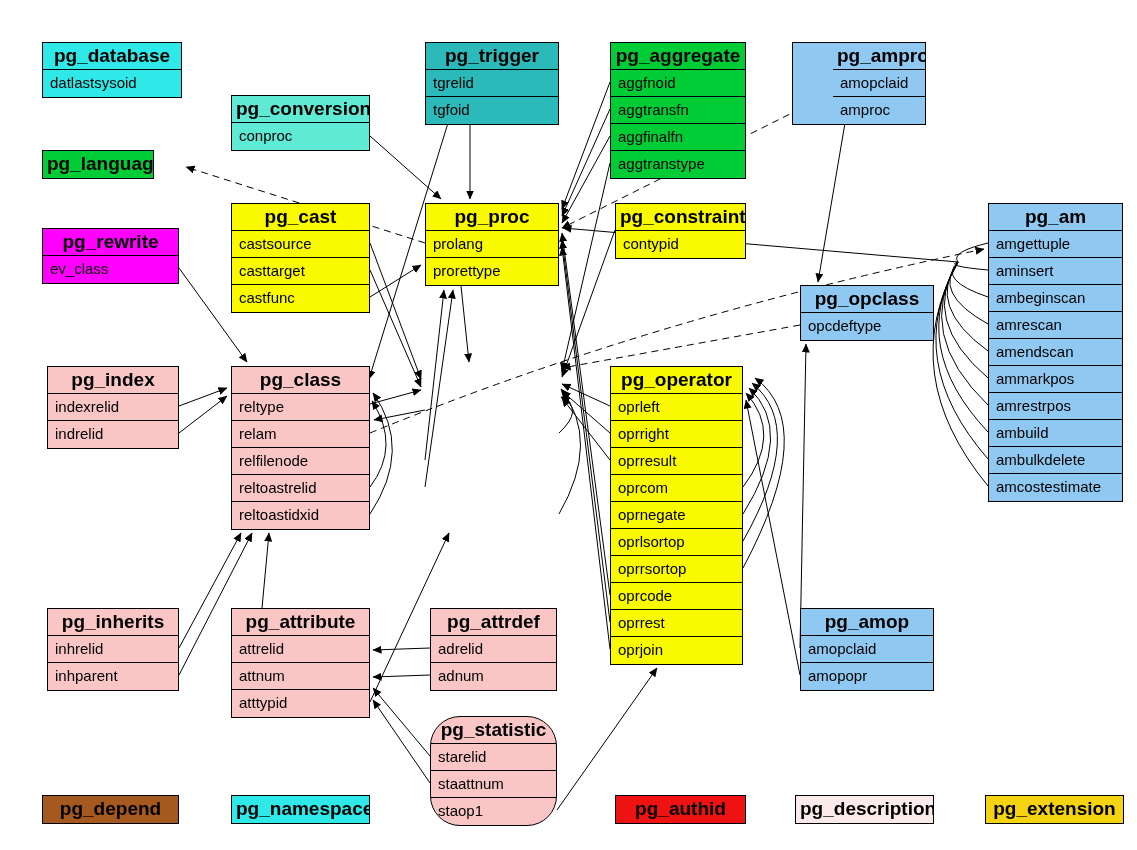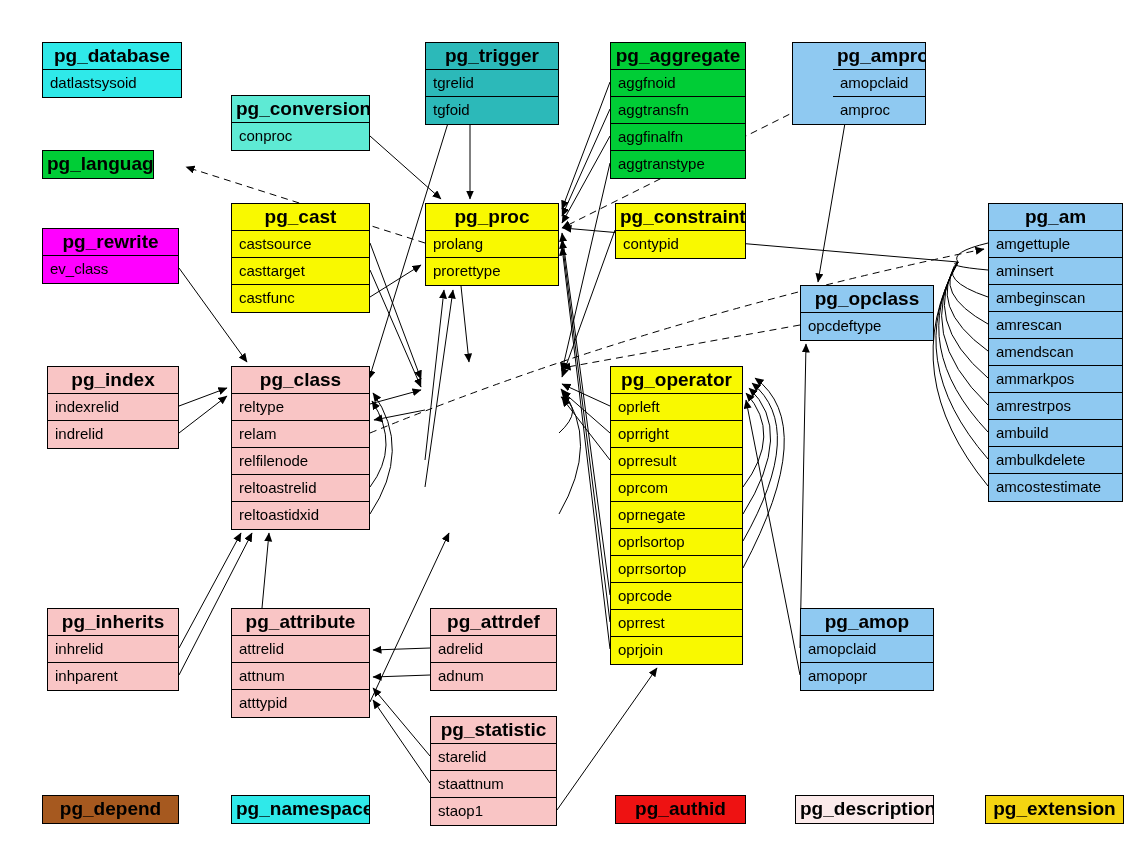--- a/index.html
+++ b/index.html
@@ -173,21 +173,21 @@
     <div class="tbl" style="left: 425px; top: 203px; width: 134px; background: rgb(249, 249, 0);">
       <div class="hdr">pg_proc</div>
       <div class="row">prolang</div>
       <div class="row">prorettype</div>
     </div>
     <div class="tbl" style="left: 430px; top: 608px; width: 127px; background: rgb(249, 197, 197);">
       <div class="hdr">pg_attrdef</div>
       <div class="row">adrelid</div>
       <div class="row">adnum</div>
     </div>
-    <div class="tbl" style="left: 430px; top: 716px; width: 127px; background: rgb(249, 197, 197);">
+    <div class="tbl" style="left: 430px; top: 716px; width: 127px; background: rgb(249, 197, 197); border-radius: 30px;">
       <div class="hdr">pg_statistic</div>
       <div class="row">starelid</div>
       <div class="row">staattnum</div>
       <div class="row">staop1</div>
     </div>
     <div class="tbl" style="left: 610px; top: 42px; width: 136px; background: rgb(0, 205, 54);">
       <div class="hdr">pg_aggregate</div>
       <div class="row">aggfnoid</div>
       <div class="row">aggtransfn</div>
       <div class="row">aggfinalfn</div>

